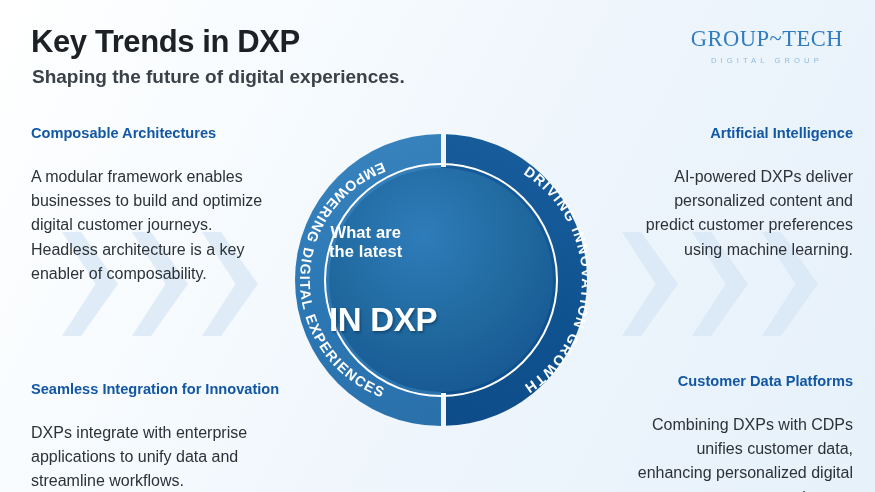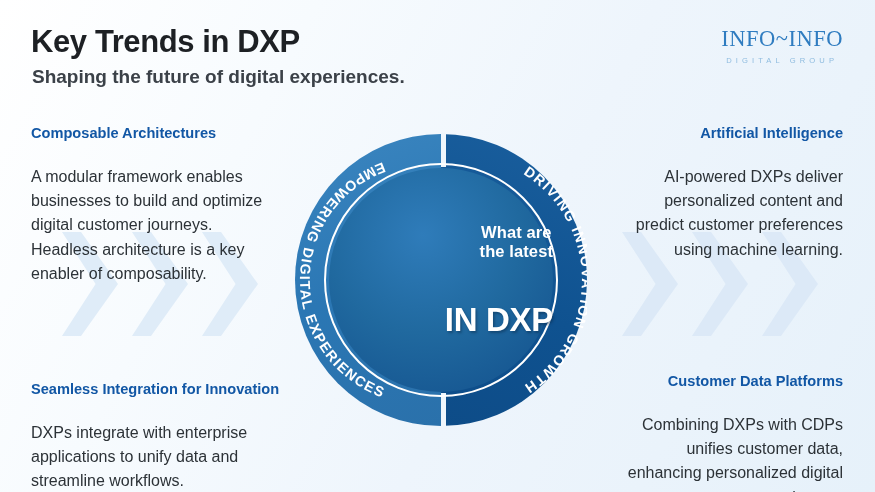--- a/index.html
+++ b/index.html
@@ -43,21 +43,21 @@
     width:56px; height:104px; background:#dfecf8;
     clip-path:polygon(0 0,34% 0,100% 50%,34% 100%,0 100%,60% 50%);
   }
   .chevron-group.right .chev { background:#dce9f7; }
 
   
   .block { position:absolute; width:252px; }
   .block h3 { font-size:14.6px; font-weight:bold; color:#1257a5; line-height:1.28; }
   .block p  { font-size:16px; color:#2c3237; line-height:1.52; margin-top:22px; }
   .block.left  { left:31px;  text-align:left; }
-  .block.right { right:32px; text-align:right; }
+  .block.right { right:22px; text-align:right; }
   #b-composable { top:124px; }
   #b-ai         { top:124px; width:222px; }
   #b-seamless   { top:380px; }
   #b-cdp        { top:372px; width:222px; }
 
   
   .circle-wrap { position:absolute; left:295px; top:134px; width:292px; height:292px; }
   .ring-half {
     position:absolute; top:0; width:50%; height:100%; overflow:hidden;
   }
@@ -77,21 +77,21 @@
   .gap-bottom { bottom:-1px; }
 
   .inner-line {
     position:absolute; left:29px; top:29px; width:234px; height:234px;
     border-radius:50%; border:2.5px solid #ffffff; z-index:4;
   }
   .inner-disc {
     position:absolute; left:34px; top:34px; width:224px; height:224px;
     border-radius:50%; z-index:5;
     background:radial-gradient(circle at 42% 30%,#2f7cba 0%,#20699f 48%,#124f8c 100%);
-    display:flex; flex-direction:column; align-items:flex-end; justify-content:center;
+    display:flex; flex-direction:column; align-items:flex-start; justify-content:center;
     text-align:center;
   }
   .kicker {
     color:#ffffff; font-size:16.5px; font-weight:bold; line-height:1.18;
     letter-spacing:.1px;
   }
   .headline {
     color:#ffffff; font-size:33px; font-weight:bold; line-height:1.04;
     letter-spacing:-.3px; margin-top:7px;
     text-shadow:1.5px 2px 2.5px rgba(8,40,72,.45);
@@ -102,21 +102,21 @@
     font-size:14.2px; font-weight:bold; letter-spacing:1.4px;
   }
 </style>
 </head>
 <body>
 
 <div class="page-title">Key Trends in DXP</div>
 <div class="page-subtitle">Shaping the future of digital experiences.</div>
 
 <div class="logo">
-  <div class="logo-main">INFO~INFO</div>
+  <div class="logo-main">GROUP~TECH</div>
   <div class="logo-sub">DIGITAL GROUP</div>
 </div>
 
 <div class="chevron-group left">
   <div class="chev"></div>
   <div class="chev"></div>
   <div class="chev"></div>
 </div>
 <div class="chevron-group right">
   <div class="chev"></div>

